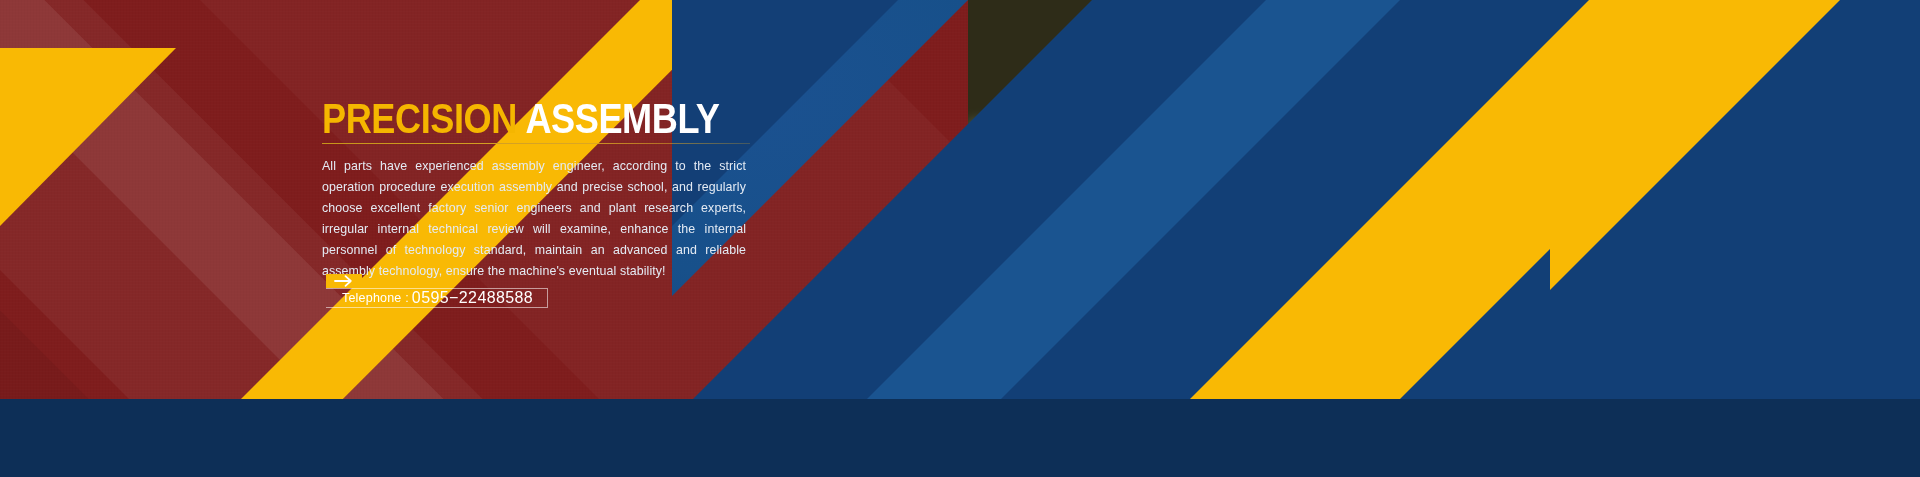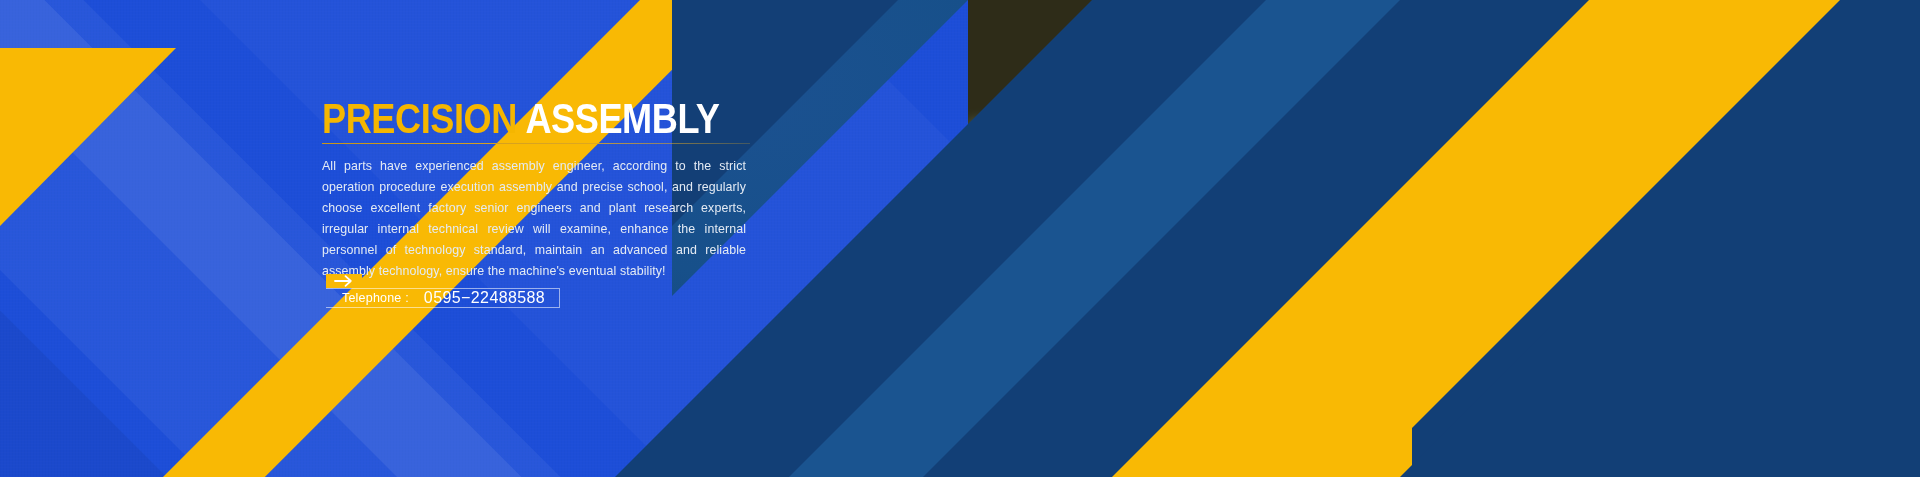--- a/index.html
+++ b/index.html
@@ -1,24 +1,24 @@
 <!DOCTYPE html>
 <html><head>
 <meta charset="utf-8">
 <style>
   html,body{margin:0;padding:0;background:#0d2f57;}
   *{box-sizing:border-box;}
 
   .banner{
     position:relative;
     width:1920px;
-    height:477px;
+    height:399px;
     overflow:hidden;
     font-family:"Liberation Sans", sans-serif;
-    background:#1d4ed8;
+    background:#7f1d1d;
   }
 
   
   .bg-base{
     position:absolute; inset:0;
     background:
       radial-gradient(ellipse 1100px 600px at 44% 18%, #1d5490 0%, #174madd 1%, #17508a 28%, #133f74 62%, #0f3668 100%),
       linear-gradient(180deg,#123f76 0%,#113b70 100%);
   }
   .bg-noise{
@@ -278,21 +278,21 @@
   .cta-arrow svg{display:block;}
   .cta-box{
     border:1px solid rgba(255,255,255,.55);
     border-left:none;
     height:30px;
     display:flex;align-items:center;
     padding:0 14px 0 16px;
     white-space:nowrap;
   }
   .cta-label{color:#ffffff;font-size:12.5px;letter-spacing:.2px;}
-  .cta-num{color:#ffffff;font-size:16px;letter-spacing:.4px;margin-left:15px;}
+  .cta-num{color:#ffffff;font-size:16px;letter-spacing:.4px;margin-left:3px;}
 </style>
 </head>
 <body>
 
 <div class="banner">
 
   <div class="bg-base"></div>
   <div class="bg-noise"></div>
 
   <div class="stripe stripe-d"></div>

